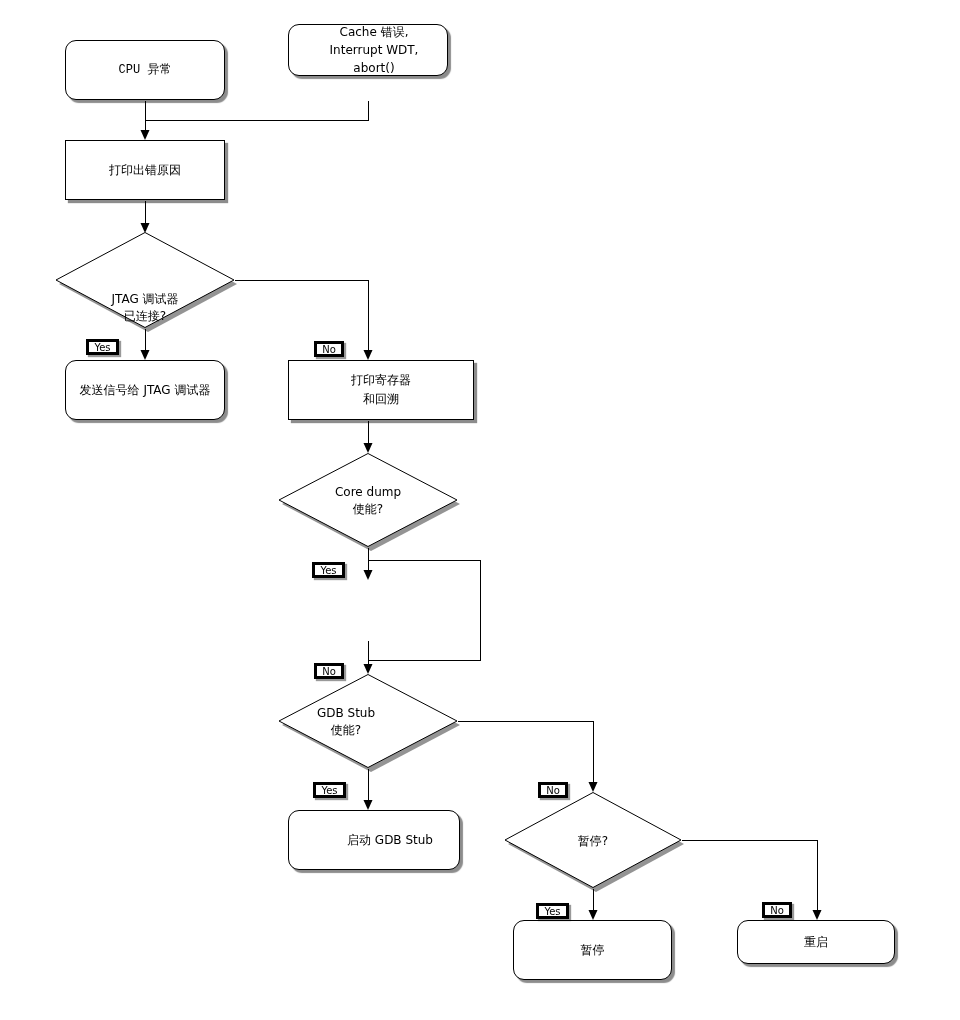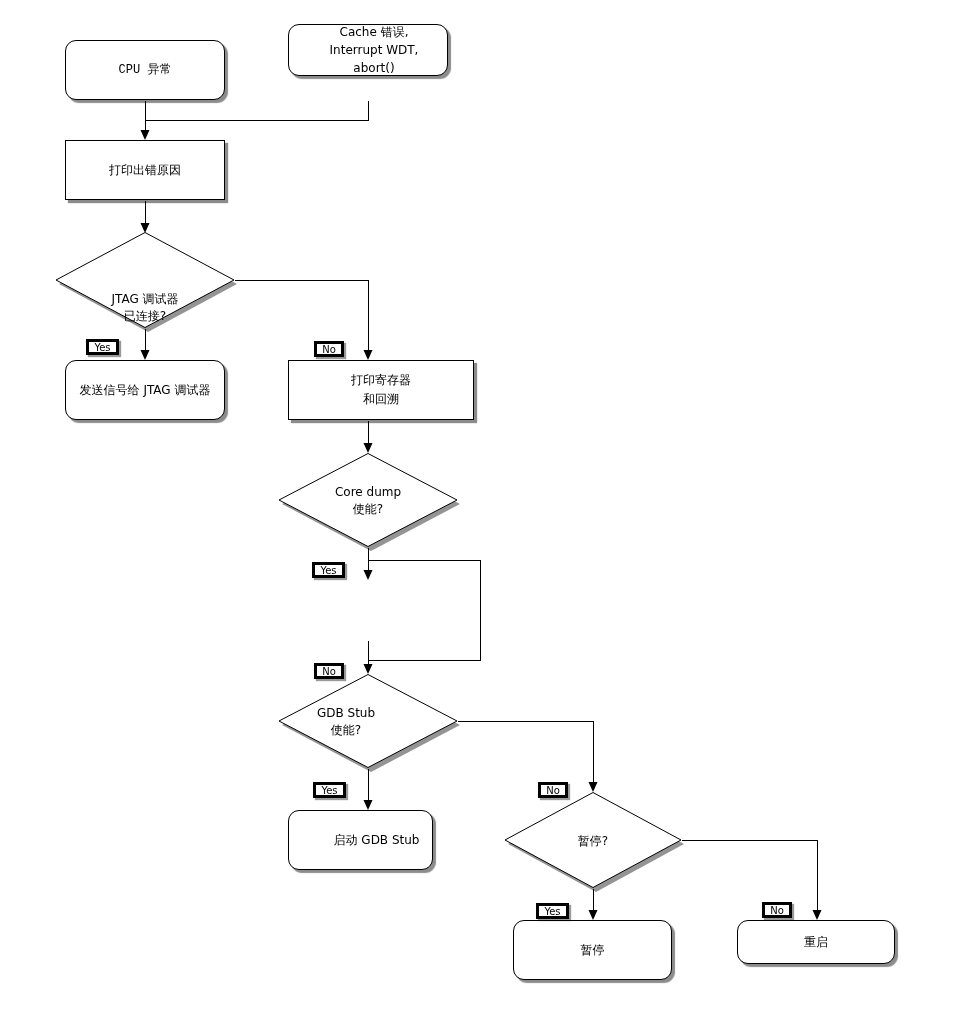--- a/index.html
+++ b/index.html
@@ -87,21 +87,21 @@
 abort()</div>
 
   <div class="node proc" style="left:65px;top:140px;width:160px;height:60px;">打印出错原因</div>
 
   <div class="node term" style="left:65px;top:360px;width:160px;height:60px;">发送信号给 JTAG 调试器</div>
 
   <div class="node proc" style="left:288px;top:360px;width:186px;height:60px;">打印寄存器
 和回溯</div>
 
 
-  <div class="node term" style="left:288px;top:810px;width:145px;height:60px;padding-left:32px;">启动 GDB Stub</div>
+  <div class="node term" style="left:288px;top:810px;width:172px;height:60px;padding-left:32px;">启动 GDB Stub</div>
 
   <div class="node term" style="left:513px;top:920px;width:159px;height:60px;">暂停</div>
 
   <div class="node term" style="left:737px;top:920px;width:158px;height:44px;">重启</div>
 
   <div class="dlabel" style="left:145px;top:283px;margin-top:25px;">JTAG 调试器
 已连接?</div>
 
   <div class="dlabel" style="left:368px;top:501px;">Core dump
 使能?</div>

